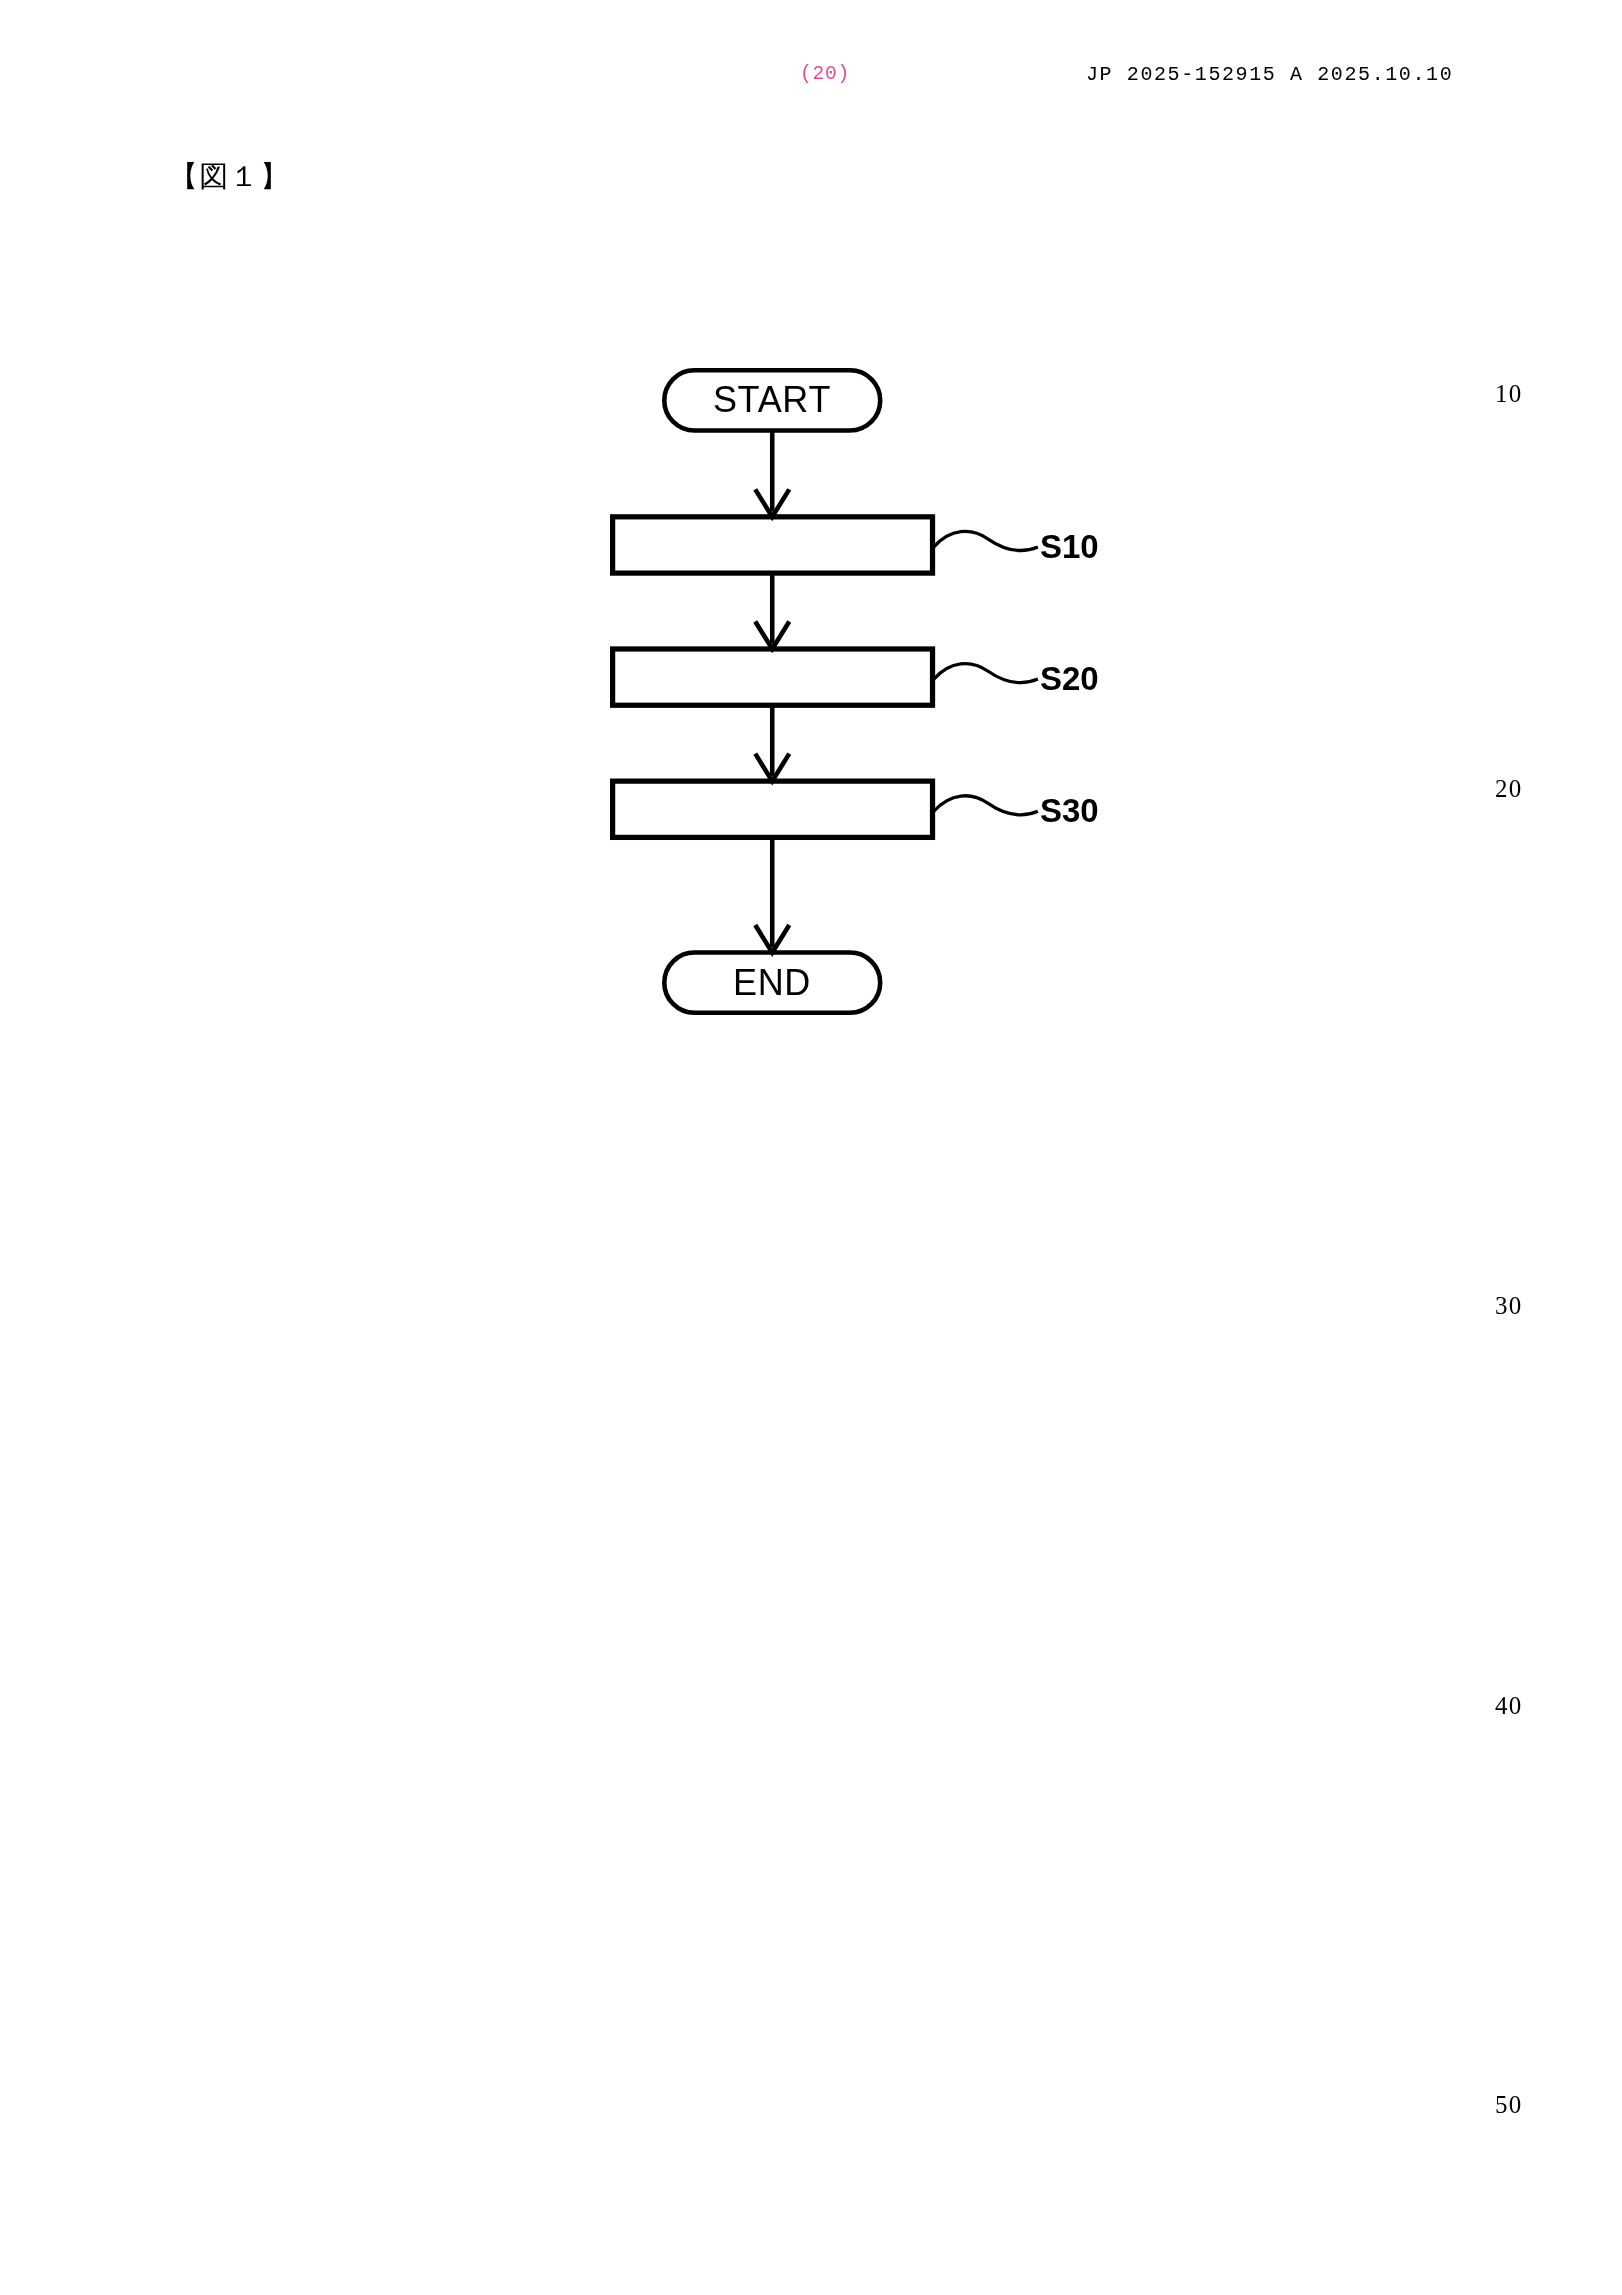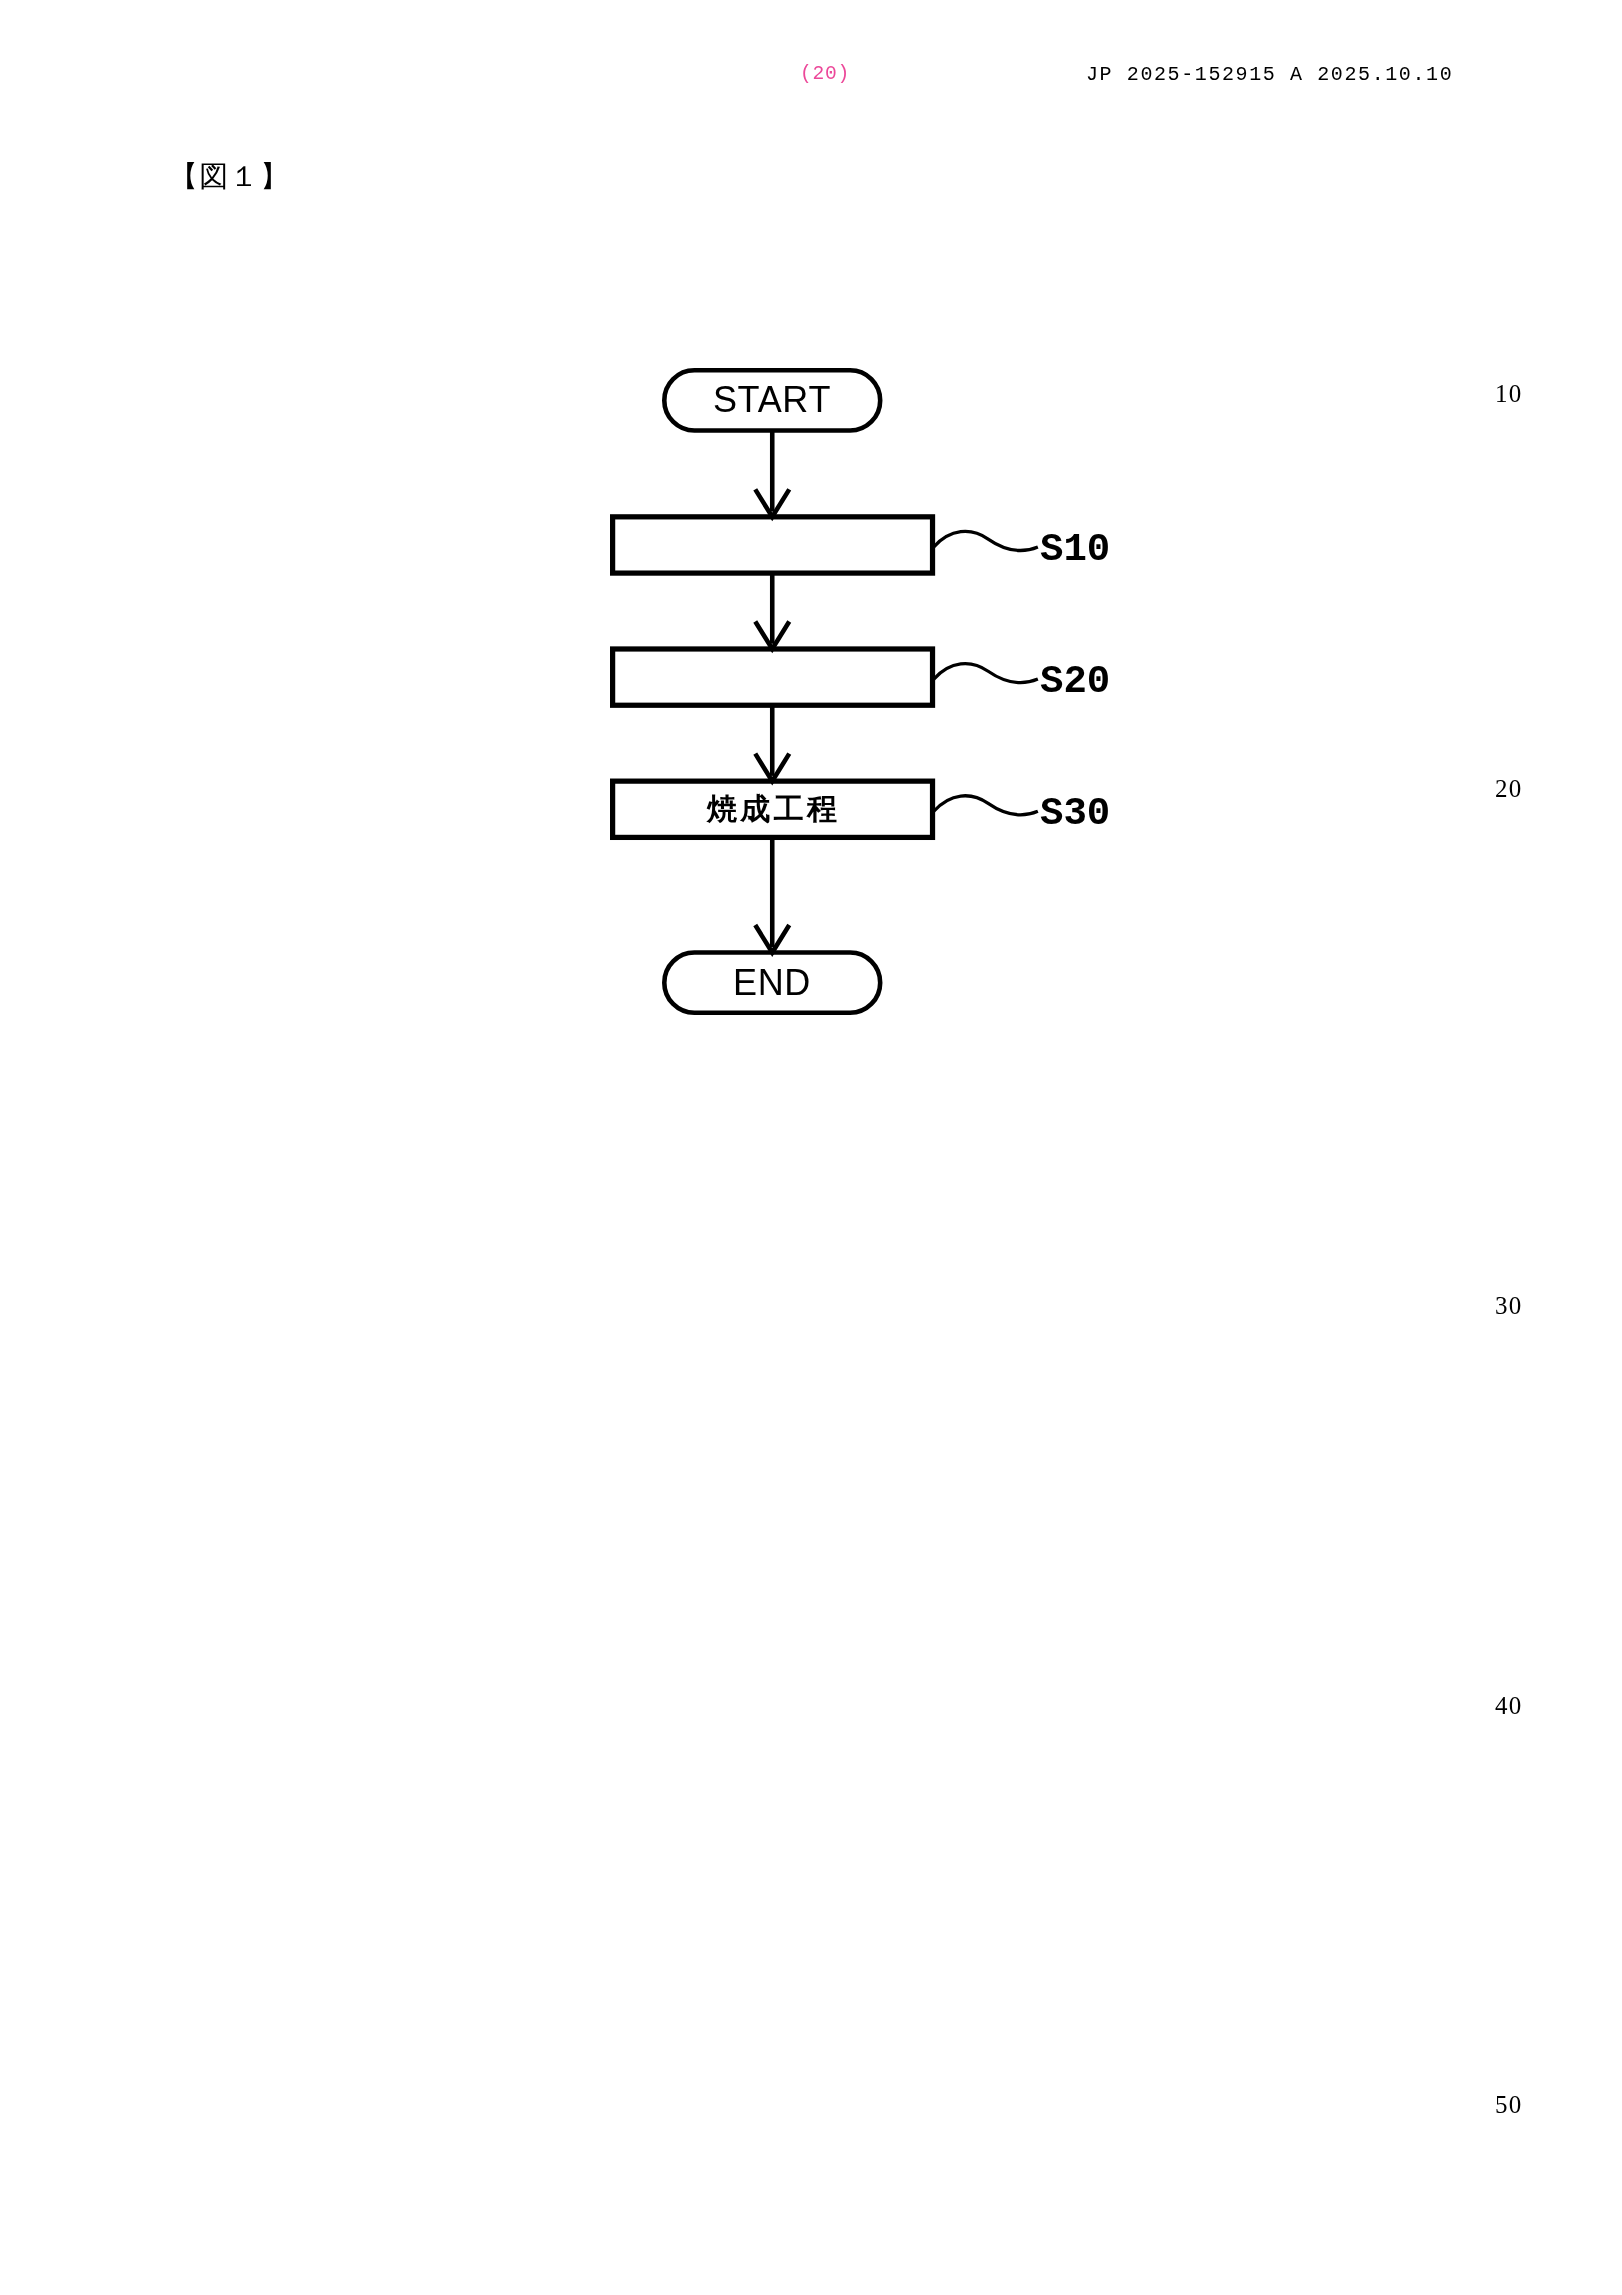--- a/index.html
+++ b/index.html
@@ -92,22 +92,22 @@
   }
   .proc-text {
     font-family: "DejaVu Sans", sans-serif;
     font-size: 30px;
     font-weight: 700;
     letter-spacing: 3.3px;
     text-indent: 3.3px;
   }
   .step-text {
     position: absolute;
-    font-family: Liberation Mono, monospace;
-    font-size: 39px;
+    font-family: Liberation Sans, sans-serif;
+    font-size: 33px;
     font-weight: 700;
     color: #000;
     white-space: nowrap;
   }
 </style>
 </head>
 <body>
 
 <div id="page">
 
@@ -151,21 +151,20 @@
     <line x1="1180" y1="1280" x2="1180" y2="1448" stroke="#000000" stroke-width="7"></line>
     <polyline points="1154,1414 1180,1456 1206,1414" fill="none" stroke="#000000" stroke-width="7" stroke-linecap="butt" stroke-linejoin="miter"></polyline>
 
     <rect x="1015" y="1456" width="330" height="92" rx="46" ry="46" fill="none" stroke="#000000" stroke-width="7"></rect>
   </svg>
 
   <div class="node-text term-text" style="left:664px; top:370px; width:216px; height:60px;">START</div>
 
 
 
-  <div class="node-text proc-text" style="left:612px; top:781px; width:320px; height:56px;">焼成工程</div>
 
   <div class="node-text term-text" style="left:664px; top:953px; width:216px; height:60px;">END</div>
 
   <div class="step-text" style="left:1040px; top:528px;">S10</div>
 
   <div class="step-text" style="left:1040px; top:660px;">S20</div>
 
   <div class="step-text" style="left:1040px; top:792px;">S30</div>
 
 </div>

